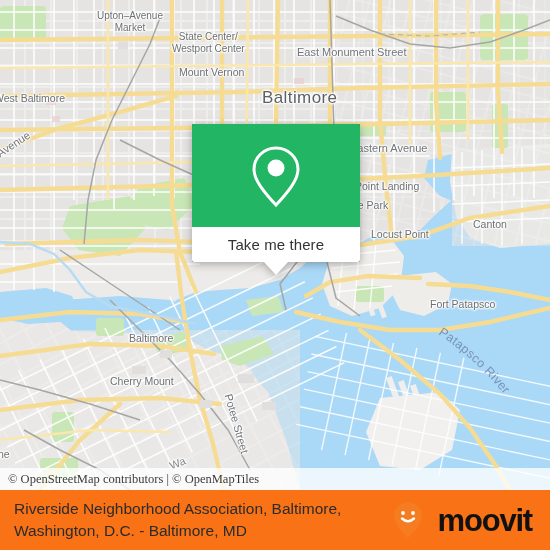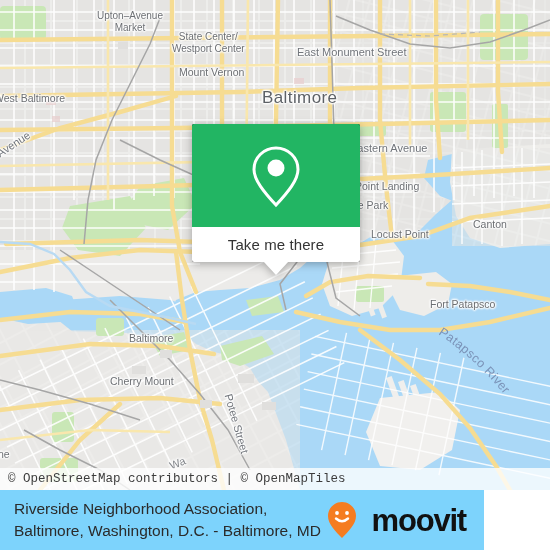--- a/index.html
+++ b/index.html
@@ -62,27 +62,27 @@
   }
 
   
   .attrib {
     position:absolute; left:0; top:468px; width:550px; height:22px;
     background: rgba(255,255,255,0.78);
     display:flex; align-items:center;
   }
   .attrib-text {
     font-size:12.5px; color:#3c3c3c; padding-left:8px;
-    font-family:Liberation Mono, monospace; white-space:pre;
+    font-family:Liberation Serif, serif; white-space:pre;
   }
 
   
   .footer {
-    position:absolute; left:0; top:490px; width:484px; height:60px;
-    background:#7dd3fc;
+    position:absolute; left:0; top:490px; width:550px; height:60px;
+    background:#f97316;
     display:flex; align-items:center; justify-content:space-between;
     padding:0 14px 0 14px;
   }
   .footer-title {
     font-size:15.5px; color:#2b2b2b; line-height:1.42;
     font-family:"Liberation Sans", sans-serif;
     max-width:400px;
   }
   .brand { display:flex; align-items:center; gap:15px; padding-right:4px; }
   .brand-word { font-size:31px; font-weight:bold; color:#111111; letter-spacing:-1.2px;

